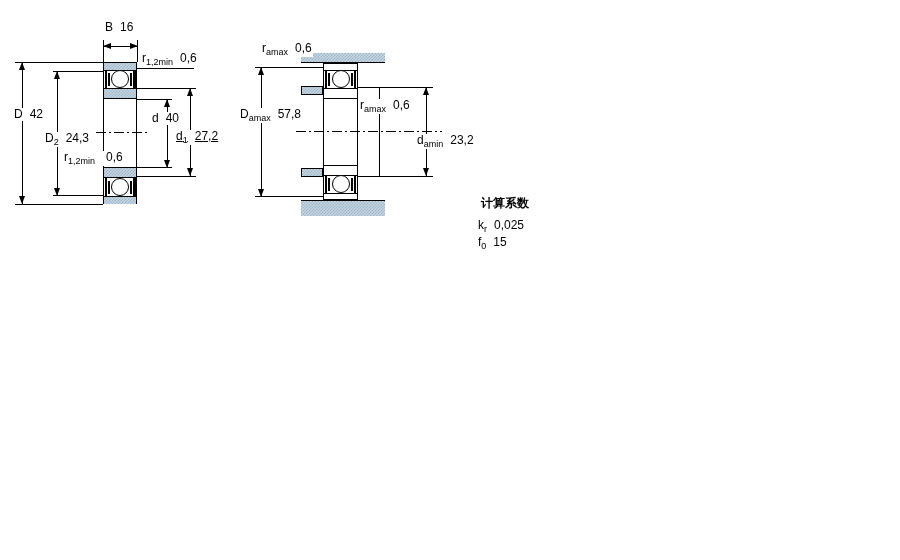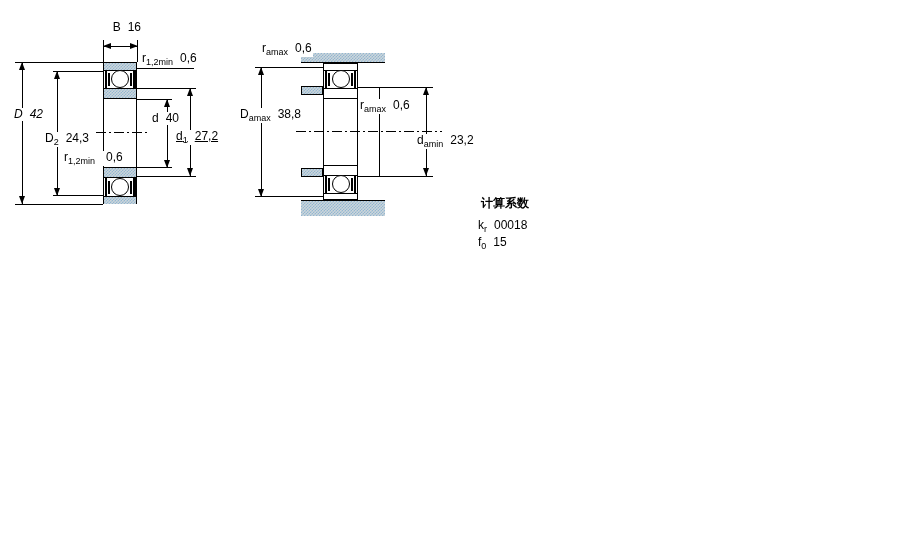--- a/index.html
+++ b/index.html
@@ -78,27 +78,27 @@
   <div class="seal" style="left:104.5px;top:70.5px;width:2.5px;height:17.5px;"></div>
   <div class="seal" style="left:108px;top:72.5px;width:2px;height:13px;"></div>
   <div class="seal" style="left:133px;top:70.5px;width:2.5px;height:17.5px;"></div>
   <div class="seal" style="left:130px;top:72.5px;width:2px;height:13px;"></div>
   <div class="seal" style="left:104.5px;top:178px;width:2.5px;height:17.5px;"></div>
   <div class="seal" style="left:108px;top:180.5px;width:2px;height:13px;"></div>
   <div class="seal" style="left:133px;top:178px;width:2.5px;height:17.5px;"></div>
   <div class="seal" style="left:130px;top:180.5px;width:2px;height:13px;"></div>
   <div class="centerline" style="left:96px;top:132px;width:52px;"></div>
 
-  <div class="label" style="left:104px;top:21px;width:36px;text-align:right;">
+  <div class="label" style="left:104px;top:21px;width:36px;text-align:left;">
     <span>B</span><span class="val">16</span>
   </div>
   <div class="label" style="left:141px;top:52px;">
     <span>r</span><sub>1,2min</sub><span class="val">0,6</span>
   </div>
-  <div class="label" style="left:13px;top:108px;font-style:italic;">
+  <div class="label" style="left:13px;top:108px;">
     <span>D</span><span class="val">42</span>
   </div>
   <div class="label" style="left:44px;top:132px;">
     <span>D</span><sub>2</sub><span class="val">24,3</span>
   </div>
   <div class="label" style="left:151px;top:112px;">
     <span>d</span><span class="val">40</span>
   </div>
   <div class="label" style="left:175px;top:130px;text-decoration:underline;">
     <span>d</span><sub>1</sub><span class="val">27,2</span>
@@ -142,30 +142,30 @@
   <div class="vline" style="left:379px;top:87px;height:89px;"></div>
   <div class="vline" style="left:426px;top:87px;height:89px;"></div>
   <div class="arr a-up" style="left:423px;top:87px;"></div>
   <div class="arr a-down" style="left:423px;top:168px;"></div>
   <div class="centerline" style="left:296px;top:131px;width:146px;"></div>
 
   <div class="label" style="left:261px;top:42px;">
     <span>r</span><sub>amax</sub><span class="val">0,6</span>
   </div>
   <div class="label" style="left:239px;top:108px;">
-    <span>D</span><sub>amax</sub><span class="val">38,8</span>
+    <span>D</span><sub>amax</sub><span class="val">57,8</span>
   </div>
   <div class="label" style="left:359px;top:99px;">
     <span>r</span><sub>amax</sub><span class="val">0,6</span>
   </div>
   <div class="label" style="left:416px;top:134px;text-align:center;">
     <span>d</span><sub>amin</sub><span class="val">23,2</span>
   </div>
 
   <div class="title" style="left:481px;top:195px;">计算系数</div>
   <div class="factor" style="left:478px;top:218px;">
-    <span>k</span><sub>r</sub><span class="val">00018</span>
+    <span>k</span><sub>r</sub><span class="val">0,025</span>
   </div>
   <div class="factor" style="left:478px;top:235px;">
     <span>f</span><sub>0</sub><span class="val">15</span>
   </div>
 
 </div>
 
 </body></html>

